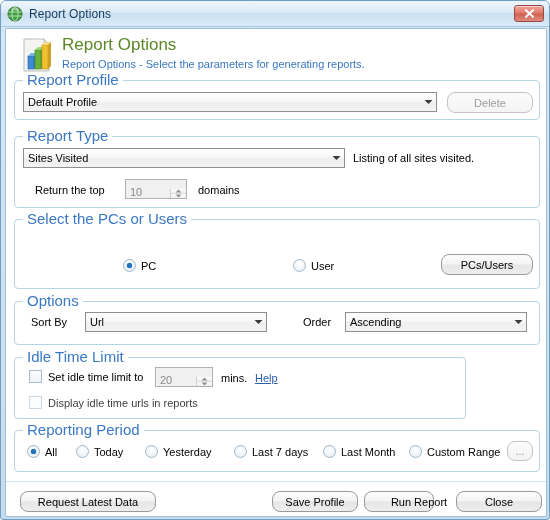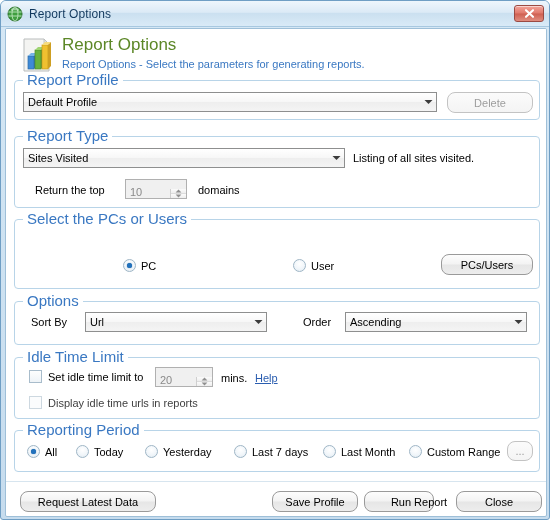--- a/index.html
+++ b/index.html
@@ -391,21 +391,21 @@
       <div class="combo" style="left:330px; top:10px; width:182px;">
         <span class="ctext">Ascending</span>
         <span class="carrow">
           <svg width="9" height="6" viewBox="0 0 9 6">
               <path d="M0.5 1 L4.5 5 L8.5 1 Z" fill="#3b3b3b"></path>
             </svg>
         </span>
       </div>
     </div>
 
-    <div class="group" style="left:8px; top:328px; width:526px; height:62px;">
+    <div class="group" style="left:8px; top:328px; width:452px; height:62px;">
       <span class="glegend">Idle Time Limit</span>
 
       <div class="check" style="left:14px; top:12px;">
         <span class="cbox"></span>
         <span class="clabel">Set idle time limit to</span>
       </div>
       <div class="spin" style="left:140px; top:9px; width:58px;">
         <span class="sval">20</span>
         <span class="sbtns">
           <span>

